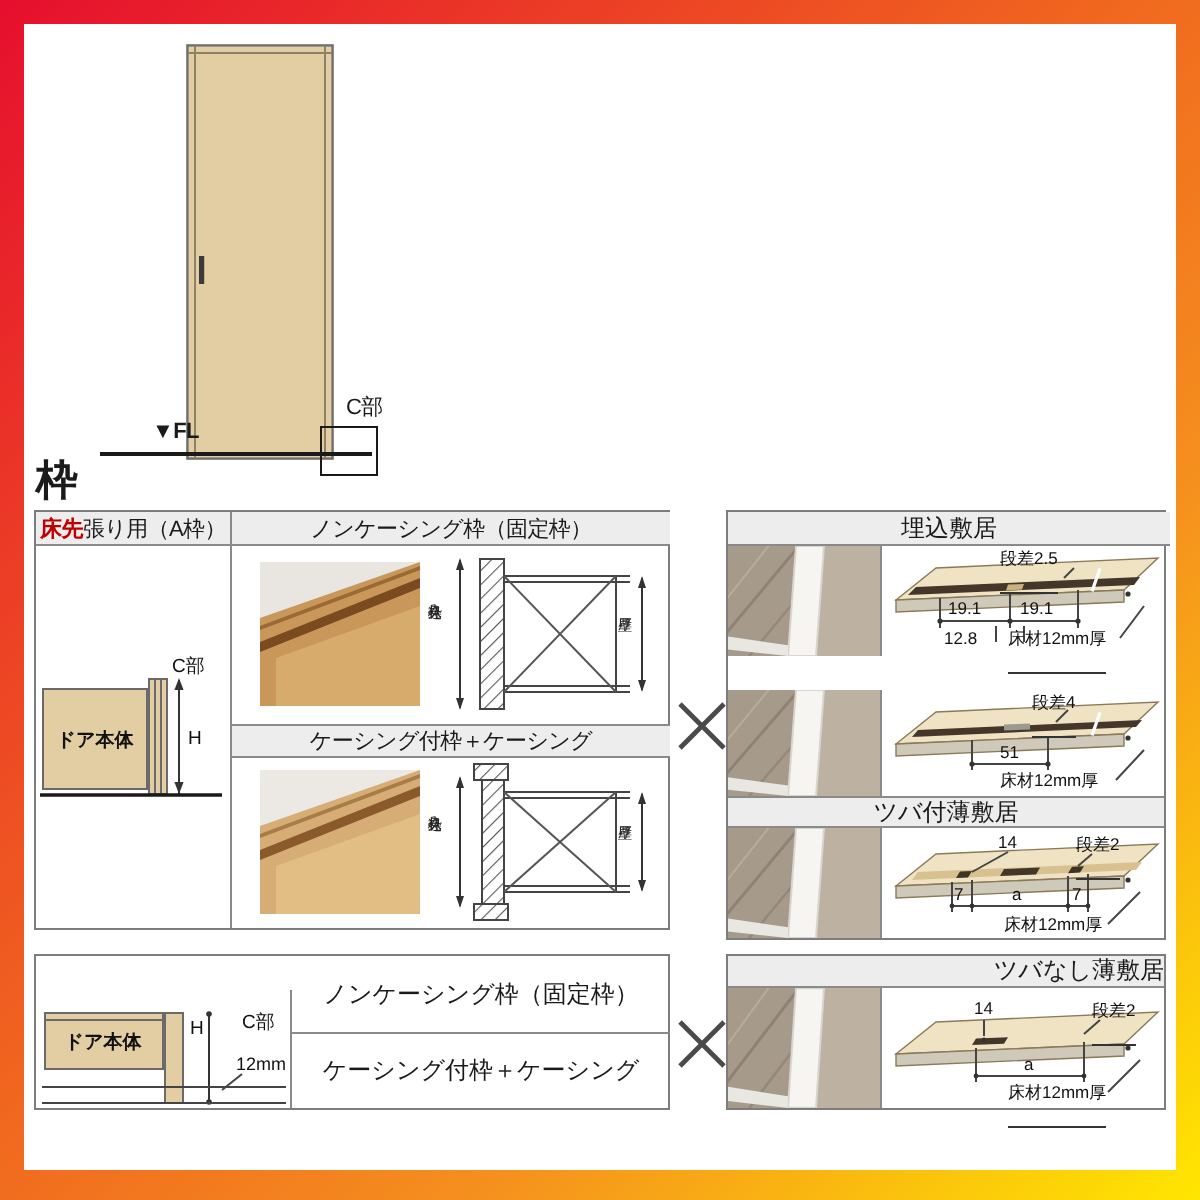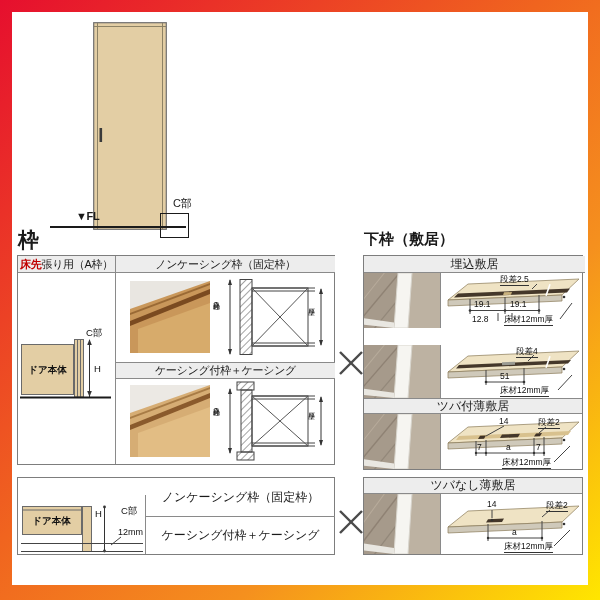--- a/index.html
+++ b/index.html
@@ -9,21 +9,21 @@
   .page{position:absolute;left:12px;top:12px;right:12px;bottom:15px;background:#ffffff;}
   .abs{position:absolute;}
   .hdr-text{font-size:11px;letter-spacing:-0.3px;white-space:nowrap;}
   .red{color:#c00000;font-weight:700;margin-top:25px;}
   .tbl{position:absolute;border:1px solid #7d7d7d;background:#fff;box-sizing:border-box;}
   .cell{position:absolute;box-sizing:border-box;}
   .cellhdr{background:#ededed;border-bottom:1px solid #8a8a8a;display:flex;align-items:center;justify-content:center;}
   .title-big{font-weight:700;white-space:nowrap;}
   .vlabel{writing-mode:vertical-rl;text-orientation:upright;font-size:7px;letter-spacing:0;color:#222;line-height:1;}
   .dim{font-size:8.5px;color:#111;white-space:nowrap;line-height:1;}
-  .dim.u{border-bottom:1px solid #333;padding-bottom:1px;}
+  .dim.u{border-bottom:1px solid #333;padding-bottom:12px;}
   .sill-photo{border-right:1px solid #8a8a8a;box-sizing:border-box;}
   svg{display:block;}
 </style>
 </head>
 <body>
 
 <div class="canvas">
   <div class="page"></div>
 
   <svg class="abs" style="left:93px;top:22px;" width="74" height="208" viewBox="0 0 74 208">
@@ -33,21 +33,20 @@
     <line x1="66" y1="1" x2="66" y2="207" stroke="#c5b astroke" stroke-width="0"></line>
     <line x1="1" y1="4.5" x2="73" y2="4.5" stroke="#8d8265" stroke-width="1"></line>
     <rect x="6.5" y="106" width="2.6" height="14" fill="#3a3a3a"></rect>
   </svg>
   <span class="abs hdr-text" style="left:52px;top:210px;font-weight:600;margin-left:24px;">▼FL</span>
   <div class="abs" style="left:50px;top:226px;width:136px;border-top:2px solid #1a1a1a;"></div>
   <span class="abs hdr-text" style="left:173px;top:196px;">C部</span>
   <div class="abs" style="left:160px;top:213px;width:27px;height:23px;border:1.6px solid #1a1a1a;"></div>
 
   <div class="abs title-big" style="left:18px;top:226px;font-size:21px;">枠</div>
-  <div class="abs title-big" style="left:364px;top:230px;font-size:15px;">下枠（敷居）</div>
 
   <div class="tbl" style="left:17px;top:255px;width:318px;height:210px;">
     <div class="cell cellhdr" style="left:0;top:0;width:98px;height:17px;border-right:1px solid #8a8a8a;">
       <span class="hdr-text"><span class="red">床先</span><span>張り用（A枠）</span></span>
     </div>
     <div class="cell" style="left:0;top:17px;width:98px;height:191px;border-right:1px solid #8a8a8a;">
       <svg width="98" height="191" viewBox="0 0 98 191">
         <rect x="3.5" y="71.5" width="52" height="50" fill="#e3cea4" stroke="#6a6a6a"></rect>
         <rect x="56.5" y="66.5" width="9" height="57.5" fill="#e3cea4" stroke="#6a6a6a"></rect>
         <line x1="59.5" y1="67" x2="59.5" y2="124" stroke="#6a6a6a"></line>
@@ -286,21 +285,21 @@
         <span class="abs dim u" style="left:96px;top:4px;">段差2</span>
         <span class="abs dim" style="left:35px;top:29px;">7</span>
         <span class="abs dim" style="left:64px;top:29px;">a</span>
         <span class="abs dim" style="left:94px;top:29px;">7</span>
         <span class="abs dim u" style="left:60px;top:44px;">床材12mm厚</span>
       </div>
     </div>
   </div>
 
   <div class="tbl" style="left:363px;top:477px;width:220px;height:78px;">
-    <div class="cell cellhdr" style="left:0;top:0;width:218px;height:16px;">
+    <div class="cell cellhdr" style="left:0;top:0;width:218px;height:16px;justify-content:flex-end;">
       <span style="font-size:12px;">ツバなし薄敷居</span>
     </div>
     <div class="cell" style="left:0;top:16px;width:218px;height:60px;">
       <svg class="abs sill-photo" style="left:0;top:0;" width="77" height="60" viewBox="0 0 76 51" preserveAspectRatio="none">
         <rect width="76" height="51" fill="#a69a8b"></rect>
         <line x1="-5" y1="45" x2="40" y2="-5" stroke="#8f8274" stroke-width="1.4"></line>
         <line x1="8" y1="54" x2="56" y2="0" stroke="#93887a" stroke-width="1.2"></line>
         <line x1="-2" y1="26" x2="22" y2="-2" stroke="#b7ab9b" stroke-width="1"></line>
         <polygon points="48,0 76,0 76,51 44,51" fill="#bdb2a2"></polygon>
         <polygon points="34,0 48,0 44,51 30,51" fill="#f6f5f1" stroke="#d8d5cd"></polygon>

